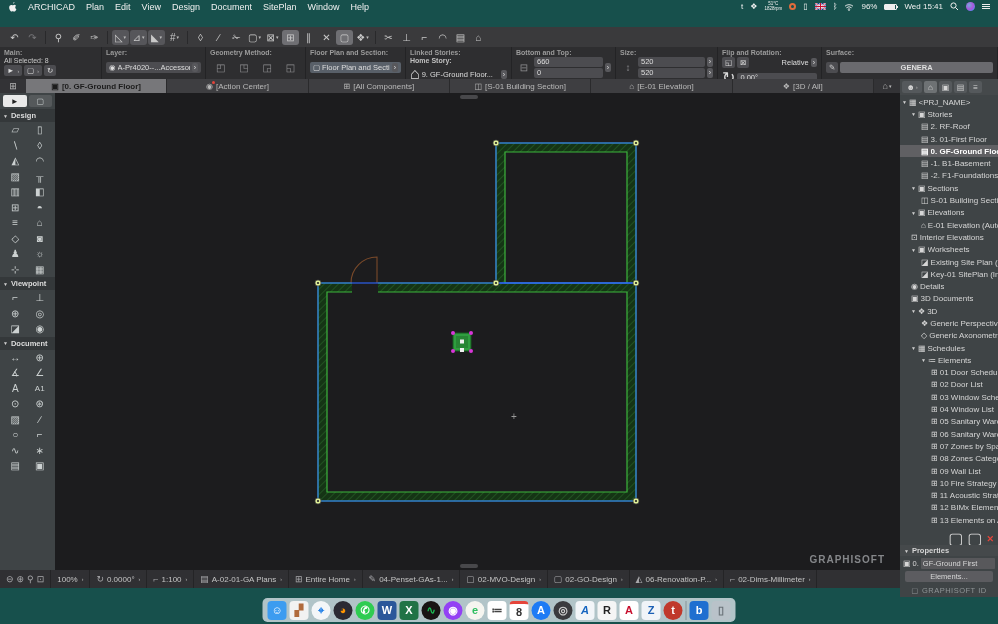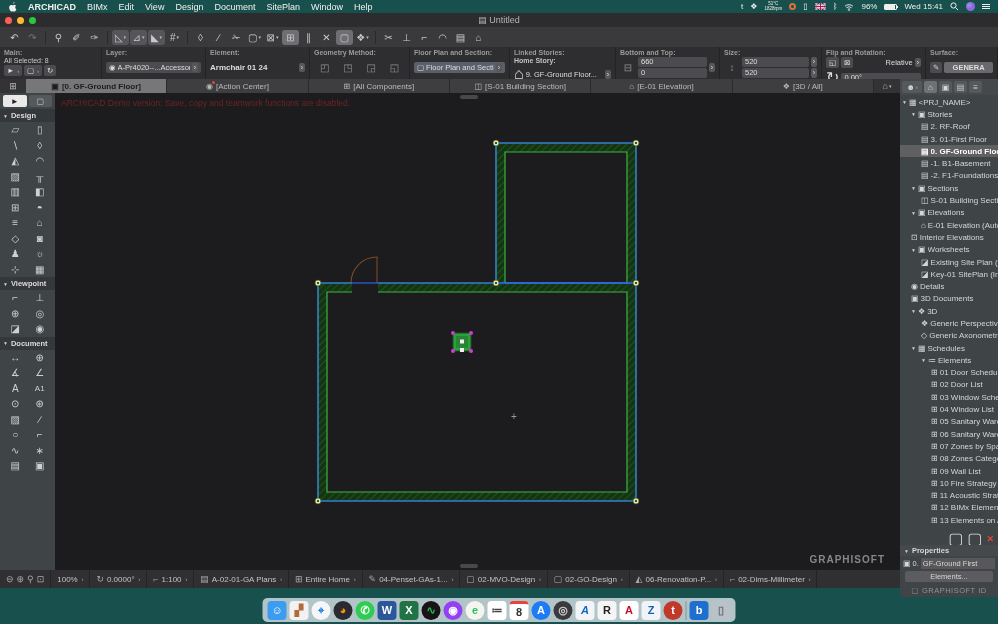--- a/index.html
+++ b/index.html
@@ -1,21 +1,21 @@
 <!DOCTYPE html>
 <html><head>
 <meta charset="utf-8">
 <style>
   *{margin:0;padding:0;box-sizing:border-box;}
   body{width:998px;height:624px;position:relative;overflow:hidden;background:#17504c;
        font-family:"Liberation Sans",sans-serif;color:#ddd;}
   
   .menubar{position:absolute;top:0;left:0;right:0;height:13px;background:#17504c;
            display:flex;align-items:center;gap:11px;padding:0 8px;font-size:9px;color:#f0f0f0;}
-  .menubar .brand{font-weight:bold;}
+  .menubar .brand{font-weight:normal;}
   .mstat{margin-left:auto;display:flex;align-items:center;gap:7px;font-size:8px;}
   .tempblk{display:flex;flex-direction:column;line-height:4.5px;font-size:4.5px;text-align:center;}
   .donut{width:7px;height:7px;border-radius:50%;border:2px solid #e06c3c;}
   .sirib{width:9px;height:9px;border-radius:50%;background:radial-gradient(circle at 35% 35%,#7ad,#a5d,#2af);}
   .mlist{display:flex;flex-direction:column;gap:1px;}
   .mlist i{display:block;width:8px;height:1px;background:#eee;}
   .batt{display:inline-block;width:13px;height:6px;border:1px solid #eee;border-radius:1px;position:relative;}
   .batt i{position:absolute;left:0;top:0;bottom:0;width:90%;background:#eee;}
   .batt:after{content:"";position:absolute;right:-2px;top:1px;width:1px;height:2px;background:#eee;}
   
@@ -112,21 +112,21 @@
 </head>
 <body>
 
 <div class="menubar">
   <span style="display:flex;">
     <svg width="9" height="10" viewBox="0 0 9 10">
         <path fill="#f0f0f0" d="M6.5 0c.1.8-.6 1.6-1.4 1.6C5 .8 5.7.1 6.5 0zM8.4 7.2c-.3.8-.8 1.7-1.5 2.2-.5.4-1 .1-1.6 0-.5-.2-1 0-1.5.1C3 9.8 2.4 9 2 8.3 1 6.8.8 4.6 1.9 3.5c.5-.5 1.3-.8 2-.5.4.1.8.3 1.2.2.5-.2 1.1-.5 1.7-.3.5.1 1 .4 1.3.9-1.3.8-1.1 2.7.3 3.4z"></path>
       </svg>
   </span>
   <span class="brand">ARCHICAD</span>
-  <span>BIMx</span>
+  <span>Plan</span>
   <span>Edit</span>
   <span>View</span>
   <span>Design</span>
   <span>Document</span>
   <span>SitePlan</span>
   <span>Window</span>
   <span>Help</span>
   <span class="mstat">
     <span>t</span>
     <span>❖</span>
@@ -163,29 +163,20 @@
     <span class="mlist">
         <i></i>
         <i></i>
         <i></i>
       </span>
   </span>
 </div>
 
 <div class="window">
 
-  <div class="titlebar">
-    <span class="tl" style="background:#ff5f57"></span>
-    <span class="tl" style="background:#febc2e"></span>
-    <span class="tl" style="background:#28c840"></span>
-    <span class="title">
-      <span>▤</span>
-      <span>Untitled</span>
-    </span>
-  </div>
 
   <div class="toolbar">
     <span class="tbtn">↶</span>
     <span class="tbtn" style="color:#77777a">↷</span>
     <span class="sep"></span>
     <span class="tbtn">⚲</span>
     <span class="tbtn">✐</span>
     <span class="tbtn">✑</span>
     <span class="sep"></span>
     <span class="tbtn grp">
@@ -252,27 +243,20 @@
       </span>
     </div>
     <div class="ib" style="width:104px">
       <span class="lb">Layer:</span>
       <span class="ctl">
         <span class="pill" style="flex:1">
           <span>◉</span>
           <span style="overflow:hidden">A-Pr4020--...Accessories</span>
           <span class="chev">›</span>
         </span>
-      </span>
-    </div>
-    <div class="ib" style="width:104px">
-      <span class="lb">Element:</span>
-      <span class="ctl">
-        <span style="flex:1;font-size:8px;font-weight:bold;white-space:nowrap;overflow:hidden">Armchair 01 24</span>
-        <span class="chev">›</span>
       </span>
     </div>
     <div class="ib" style="width:100px">
       <span class="lb">Geometry Method:</span>
       <span class="ctl" style="justify-content:space-around">
         <span class="gico">◰</span>
         <span class="gico">◳</span>
         <span class="gico">◲</span>
         <span class="gico">◱</span>
       </span>
@@ -438,21 +422,20 @@
       <span class="tool">○</span>
       <span class="tool">⌐</span>
       <span class="tool">∿</span>
       <span class="tool">∗</span>
       <span class="tool">▤</span>
       <span class="tool">▣</span>
     </div>
   </div>
 
   <div class="canvas">
-    <div class="demo">ARCHICAD Demo version: Save, copy and teamwork functions are disabled.</div>
     <div class="scrollpill" style="top:2px"></div>
     <div class="scrollpill" style="bottom:2px"></div>
     <svg class="plan" viewBox="0 0 845 477">
       <defs>
         <pattern id="hatch" width="5" height="5" patternUnits="userSpaceOnUse" patternTransform="rotate(45)">
           <rect width="5" height="5" fill="#153415"></rect>
           <line x1="0" y1="0" x2="0" y2="5" stroke="#2c6e2c" stroke-width="1"></line>
         </pattern>
       </defs>
       <path fill="url(#hatch)" fill-rule="evenodd" stroke="#3cb53c" stroke-width="1.2" d="M263,190 H441 V50 H581 V408 H263 Z M450,59 H572 V190 H450 Z M272,199 H572 V399 H272 Z"></path>

